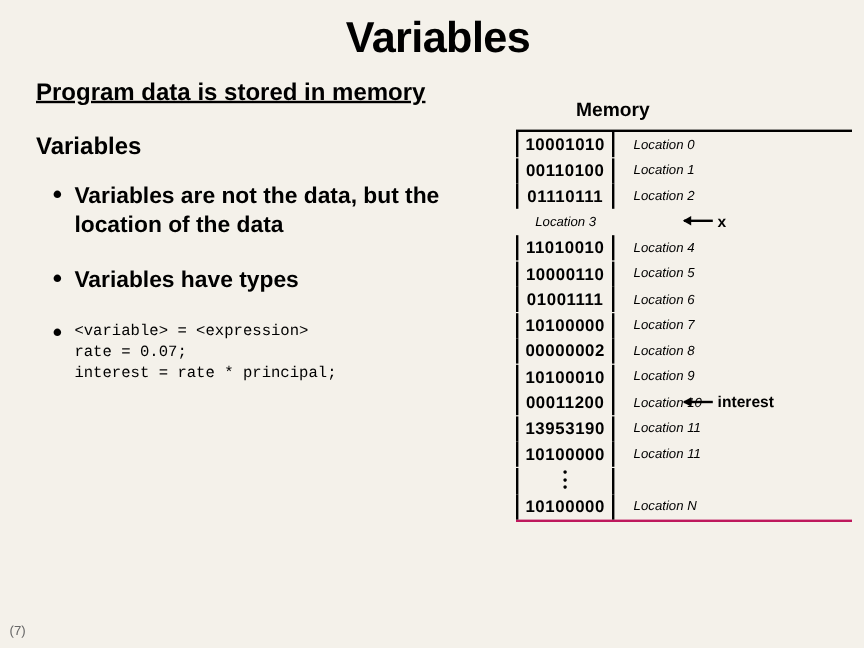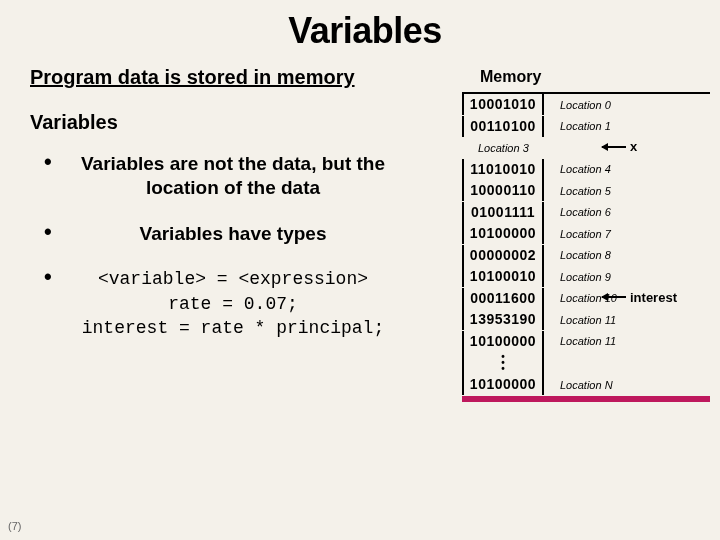--- a/index.html
+++ b/index.html
@@ -34,51 +34,50 @@
   }
   .line2 {
     font-size: 20px;
     font-weight: bold;
     color: #000;
     margin-bottom: 18px;
   }
   .bullets {
     list-style: none;
     padding-left: 14px;
-    text-align: center;
   }
   .bullets > li {
     font-size: 19px;
     font-weight: bold;
     color: #000;
     margin-bottom: 22px;
     position: relative;
     padding-left: 18px;
     line-height: 1.25;
     width: 360px;
   }
   .bullets > li::before {
     content: "•";
     position: absolute;
     left: 0;
     top: -4px;
     font-size: 22px;
   }
   .code {
     font-family: "Courier New", monospace;
-    font-size: 18px;
+    font-size: 13px;
     font-weight: normal;
     color: #000;
     margin-top: 6px;
     line-height: 1.35;
     white-space: pre;
   }
   .memory-block {
     position: absolute;
-    top: 68px;
+    top: 84px;
     left: 430px;
     width: 280px;
   }
   .memory-header {
     font-size: 16px;
     font-weight: bold;
     text-align: left;
     padding-left: 50px;
     margin-bottom: 6px;
   }
@@ -92,21 +91,21 @@
     width: 82px;
     border-left: 2px solid #000;
     border-right: 2px solid #000;
     font-family: Arial, sans-serif;
     font-size: 14px;
     font-weight: bold;
     text-align: center;
     letter-spacing: 0.5px;
     line-height: 21px;
   }
-  .mem-table { border-top: 2px solid #000; border-bottom: 6px solid #be185d; margin-left: 32px; }
+  .mem-table { border-top: 2px solid #000; border-bottom: 2px solid #be185d; }
   .mem-label {
     font-size: 11px;
     padding-left: 16px;
     white-space: nowrap;
     font-style: italic;
   }
   .dots {
     width: 82px;
     border-left: 2px solid #000;
     border-right: 2px solid #000;
@@ -173,20 +172,24 @@
 
     <div class="mem-row">
           <div class="mem-cell">10001010</div>
           <div class="mem-label">Location 0</div>
         </div>
         <div class="mem-row">
           <div class="mem-cell">00110100</div>
           <div class="mem-label">Location 1</div>
         </div>
         <div class="mem-row">
+          <div class="mem-cell">01110111</div>
+          <div class="mem-label">Location 2</div>
+        </div>
+        <div class="mem-row">
           <div class="mem-label">Location 3</div>
           <div class="arrow" style="top: 2px;"><span class="arrow-line"></span>x</div>
         </div>
         <div class="mem-row">
           <div class="mem-cell">11010010</div>
           <div class="mem-label">Location 4</div>
         </div>
         <div class="mem-row">
           <div class="mem-cell">10000110</div>
           <div class="mem-label">Location 5</div>
@@ -201,21 +204,21 @@
         </div>
         <div class="mem-row">
           <div class="mem-cell">00000002</div>
           <div class="mem-label">Location 8</div>
         </div>
         <div class="mem-row">
           <div class="mem-cell">10100010</div>
           <div class="mem-label">Location 9</div>
         </div>
         <div class="mem-row">
-          <div class="mem-cell">00011600</div>
+          <div class="mem-cell">00011200</div>
           <div class="mem-label">Location 10</div>
           <div class="arrow" style="top: 2px;"><span class="arrow-line"></span>interest</div>
         </div>
         <div class="mem-row">
           <div class="mem-cell">13953190</div>
           <div class="mem-label">Location 11</div>
         </div>
         <div class="mem-row">
           <div class="mem-cell">10100000</div>
           <div class="mem-label">Location 11</div>

